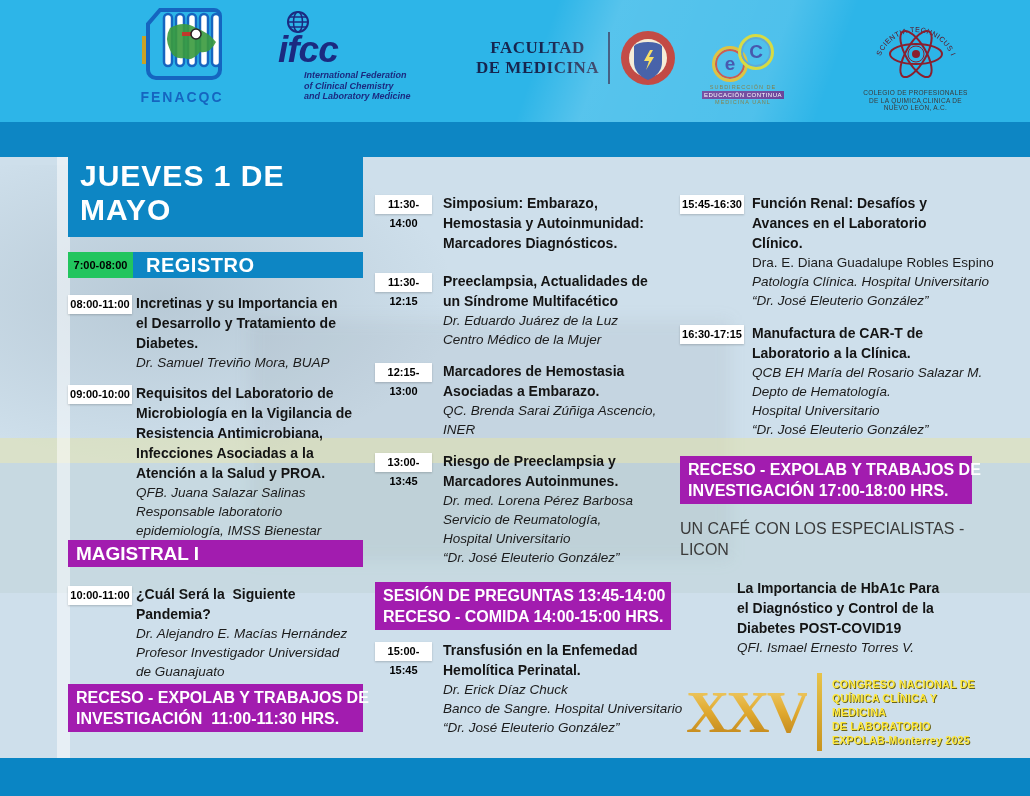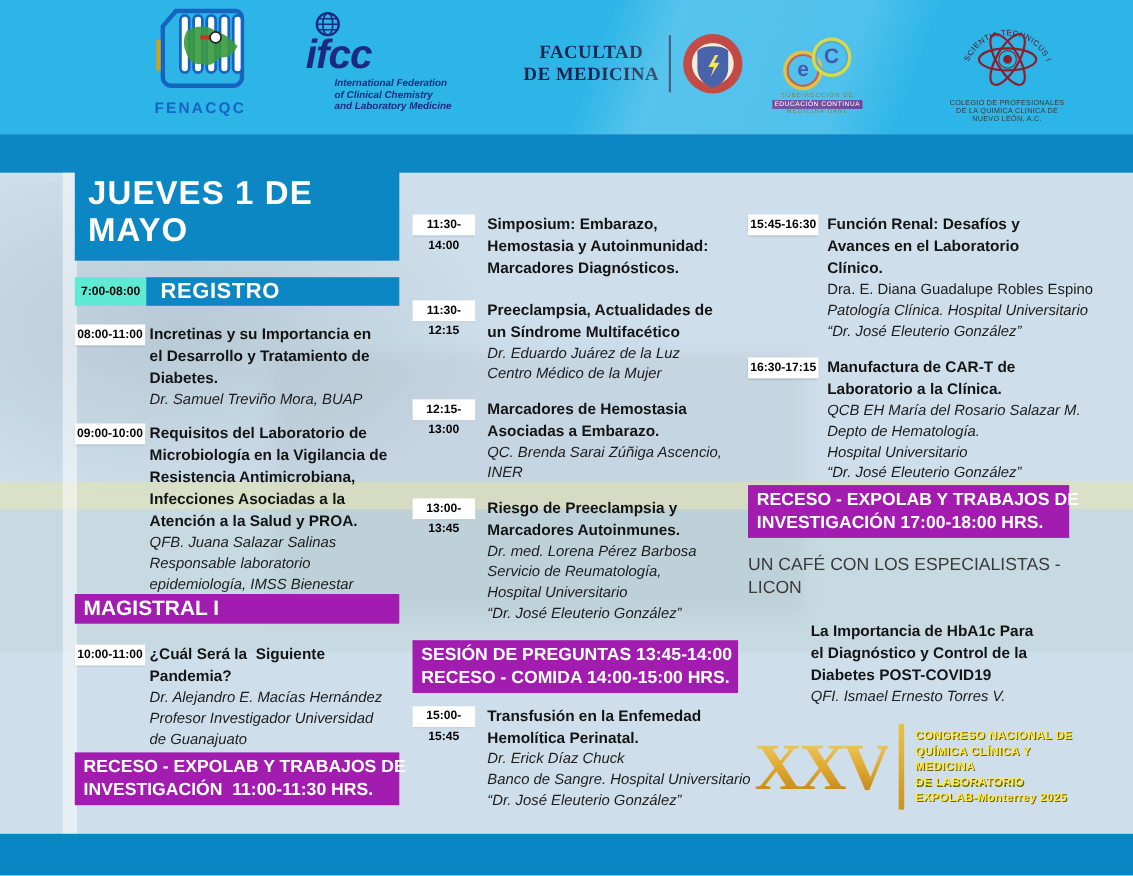--- a/index.html
+++ b/index.html
@@ -48,21 +48,21 @@
   
   .col{position:absolute;}
   .col-left{left:68px;top:155px;width:295px;}
   .col-mid{left:375px;top:193px;width:296px;}
   .col-right{left:680px;top:193px;width:312px;}
 
   .day-banner{background:#0d86c4;color:#fff;font-weight:bold;font-size:30px;letter-spacing:1px;
     height:82px;display:flex;align-items:flex-end;padding:0 0 10px 12px;box-sizing:border-box;margin-bottom:15px;}
 
   .row-banner{display:flex;height:26px;}
-  .chip2{width:65px;background:#5eead4;color:#000;font-size:11px;font-weight:600;display:flex;align-items:center;justify-content:center;}
+  .chip2{width:65px;background:#22c55e;color:#000;font-size:11px;font-weight:600;display:flex;align-items:center;justify-content:center;}
   .rlabel{flex:1;background:#0d86c4;color:#fff;font-weight:bold;font-size:20px;display:flex;align-items:center;
     padding-left:13px;letter-spacing:.5px;}
 
   .banner{background:#a21caf;color:#fff;font-weight:bold;font-size:19px;padding:3px 8px;line-height:21px;box-sizing:border-box;}
   .banner.pre{white-space:pre;font-size:16px;line-height:21px;}
   .col-right .banner.pre{width:292px;}
 
   .session{display:flex;align-items:flex-start;}
   .chip{background:#fff;color:#000;font-size:11px;font-weight:600;height:19px;line-height:19px;text-align:center;
     flex:0 0 auto;margin-top:2px;box-shadow:0 1px 2px rgba(0,0,0,.2);}
@@ -81,21 +81,21 @@
   .col-left  [data-col] > :nth-child(2){margin-bottom:11px;}
   .col-left  [data-col] > :nth-child(3){margin-bottom:0px;}
   .col-left  [data-col] > :nth-child(4){margin-bottom:17px;}
   .col-left  [data-col] > :nth-child(5){margin-bottom:3px;}
   .col-mid   [data-col] > :nth-child(1){margin-bottom:18px;}
   .col-mid   [data-col] > :nth-child(2){margin-bottom:12px;}
   .col-mid   [data-col] > :nth-child(3){margin-bottom:12px;}
   .col-mid   [data-col] > :nth-child(4){margin-bottom:15px;}
   .col-mid   [data-col] > :nth-child(5){margin-bottom:10px;}
   .col-right [data-col] > :nth-child(1){margin-bottom:13px;}
-  .col-right [data-col] > :nth-child(2){margin-bottom:2px;justify-content:center;}
+  .col-right [data-col] > :nth-child(2){margin-bottom:17px;justify-content:center;}
   .col-right [data-col] > :nth-child(3){margin-bottom:14px;}
   .col-right [data-col] > :nth-child(4){margin-bottom:18px;}
   .col-right [data-col] > :nth-child(5){margin-bottom:12px;}
 
   
   .xxv{display:flex;align-items:center;gap:10px;margin-top:16px;padding-left:6px;}
   .xxv-num{font-family:"Liberation Serif",serif;font-weight:bold;font-size:60px;letter-spacing:-3px;line-height:70px;
     background:linear-gradient(180deg,#f4d87e 0%,#e0a92f 50%,#b67a14 100%);
     -webkit-background-clip:text;background-clip:text;color:transparent;}
   .xxv-bar{width:5px;height:78px;background:linear-gradient(180deg,#e7c34a,#c9941f);}

